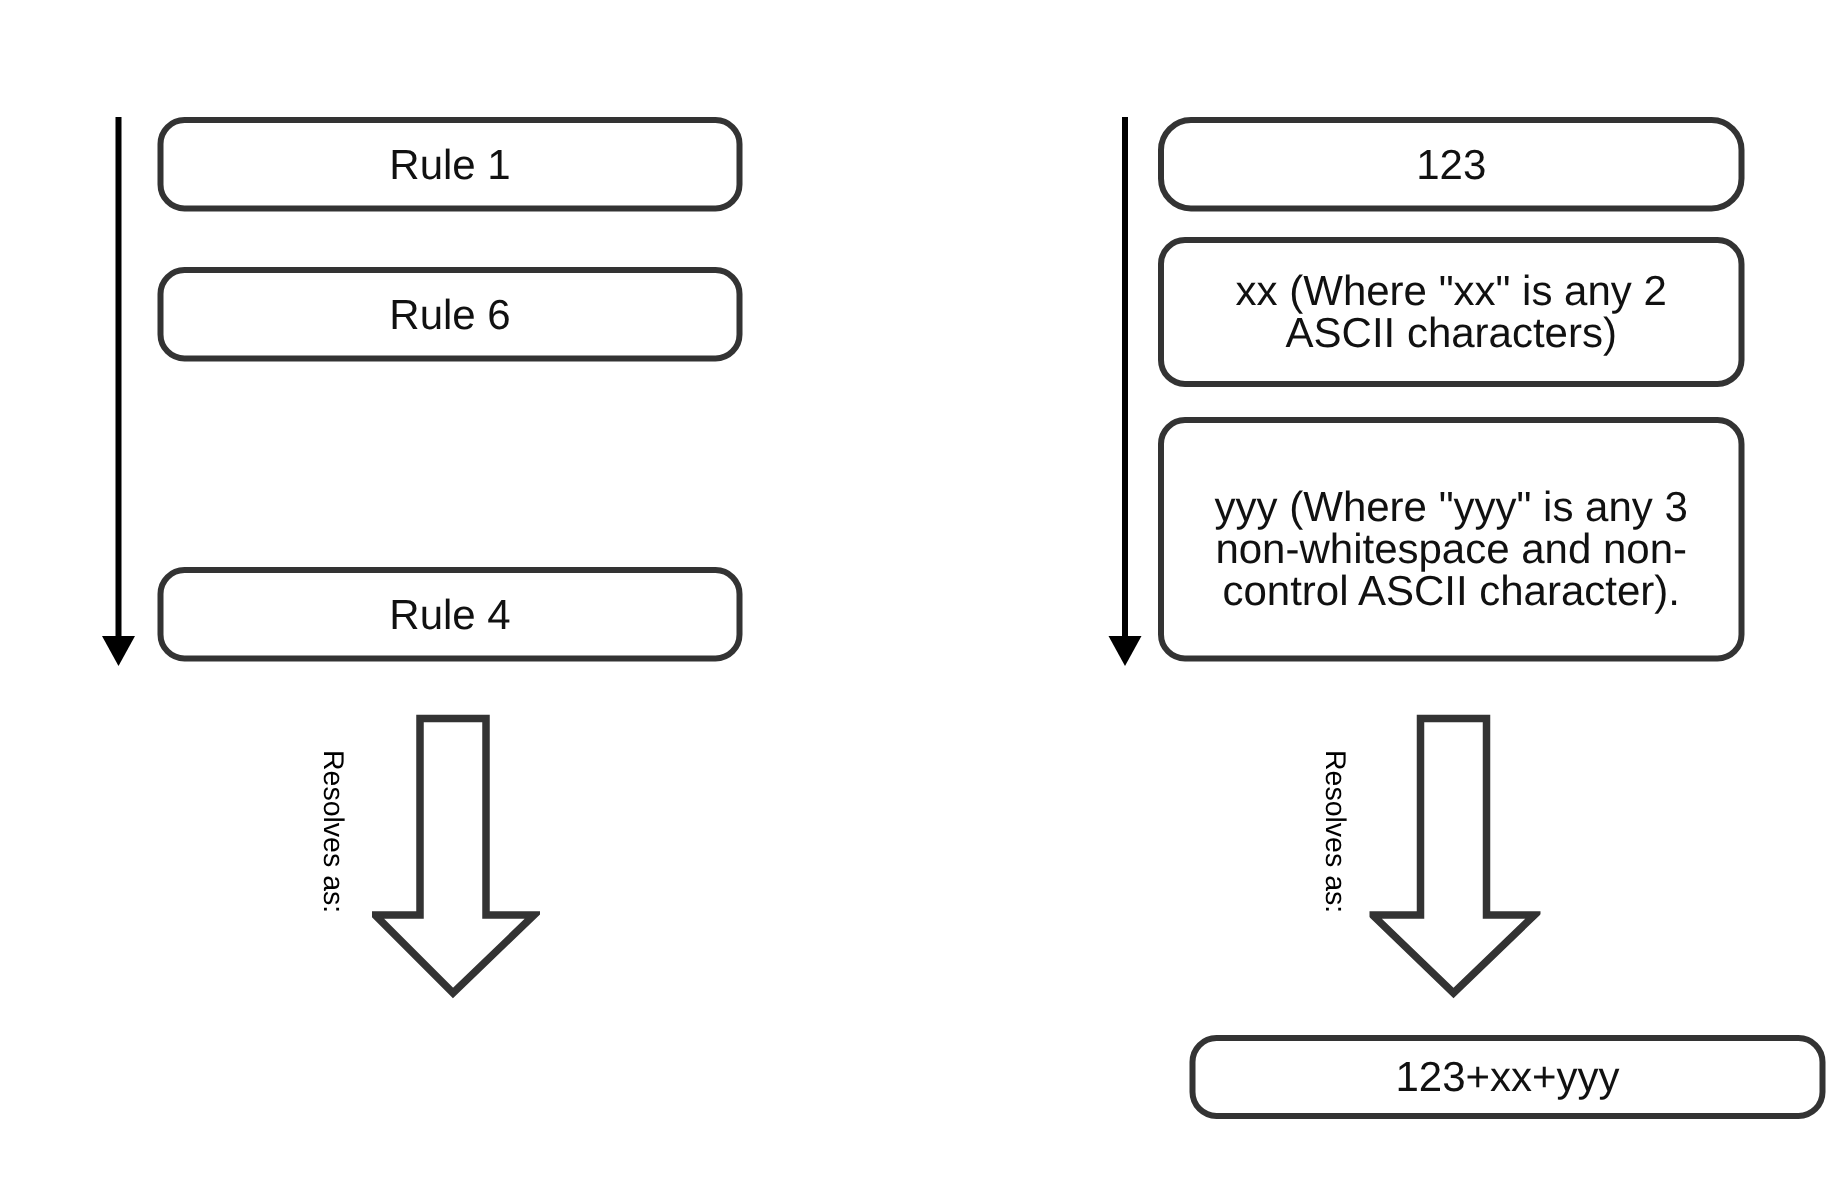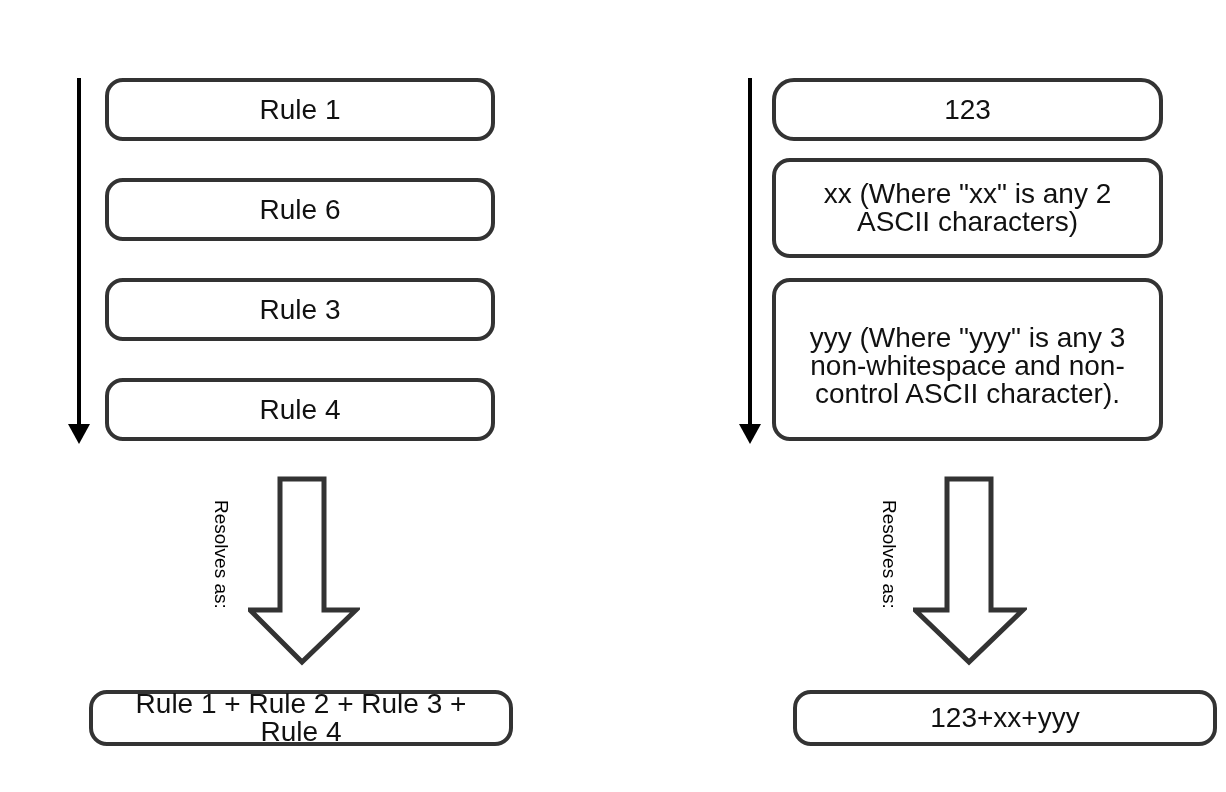--- a/index.html
+++ b/index.html
@@ -86,39 +86,33 @@
   <div class="flowhead" style="left:68px; top:424px;"></div>
 
   <div class="rbox" style="left:105px; top:78px; width:390px; height:63px;">
     <span>Rule 1</span>
   </div>
 
   <div class="rbox" style="left:105px; top:178px; width:390px; height:63px;">
     <span>Rule 6</span>
   </div>
 
-  <div class="rbox" style="left:105px; top:278px; width:390px; height:63px;">
-    <span>Rule 3</span>
-  </div>
 
   <div class="rbox" style="left:105px; top:378px; width:390px; height:63px;">
     <span>Rule 4</span>
   </div>
 
   <div class="vlabel" style="left:232px; top:500px;">Resolves as:</div>
 
   <div class="blockarrow" style="left:248px; top:476px;">
     <svg width="112" height="190" viewBox="0 0 112 190" xmlns="http://www.w3.org/2000/svg">
       <polygon points="32,3 76,3 76,134 108,134 54,186 2,134 32,134" fill="#ffffff" stroke="#333333" stroke-width="5" stroke-linejoin="miter"></polygon>
     </svg>
   </div>
 
-  <div class="rbox" style="left:89px; top:690px; width:424px; height:56px;">
-    <span>Rule 1 + Rule 2 + Rule 3 + Rule 4</span>
-  </div>
 
   <div class="flowline" style="left:748px; top:78px; height:348px;"></div>
   <div class="flowhead" style="left:739px; top:424px;"></div>
 
   <div class="rbox" style="left:772px; top:78px; width:391px; height:63px;border-radius:22px;">
     <span>123</span>
   </div>
 
   <div class="rbox tall-text" style="left:772px; top:158px; width:391px; height:100px;">
     <span style="display:block; max-width:340px;">xx (Where "xx" is any 2 ASCII characters)</span>

